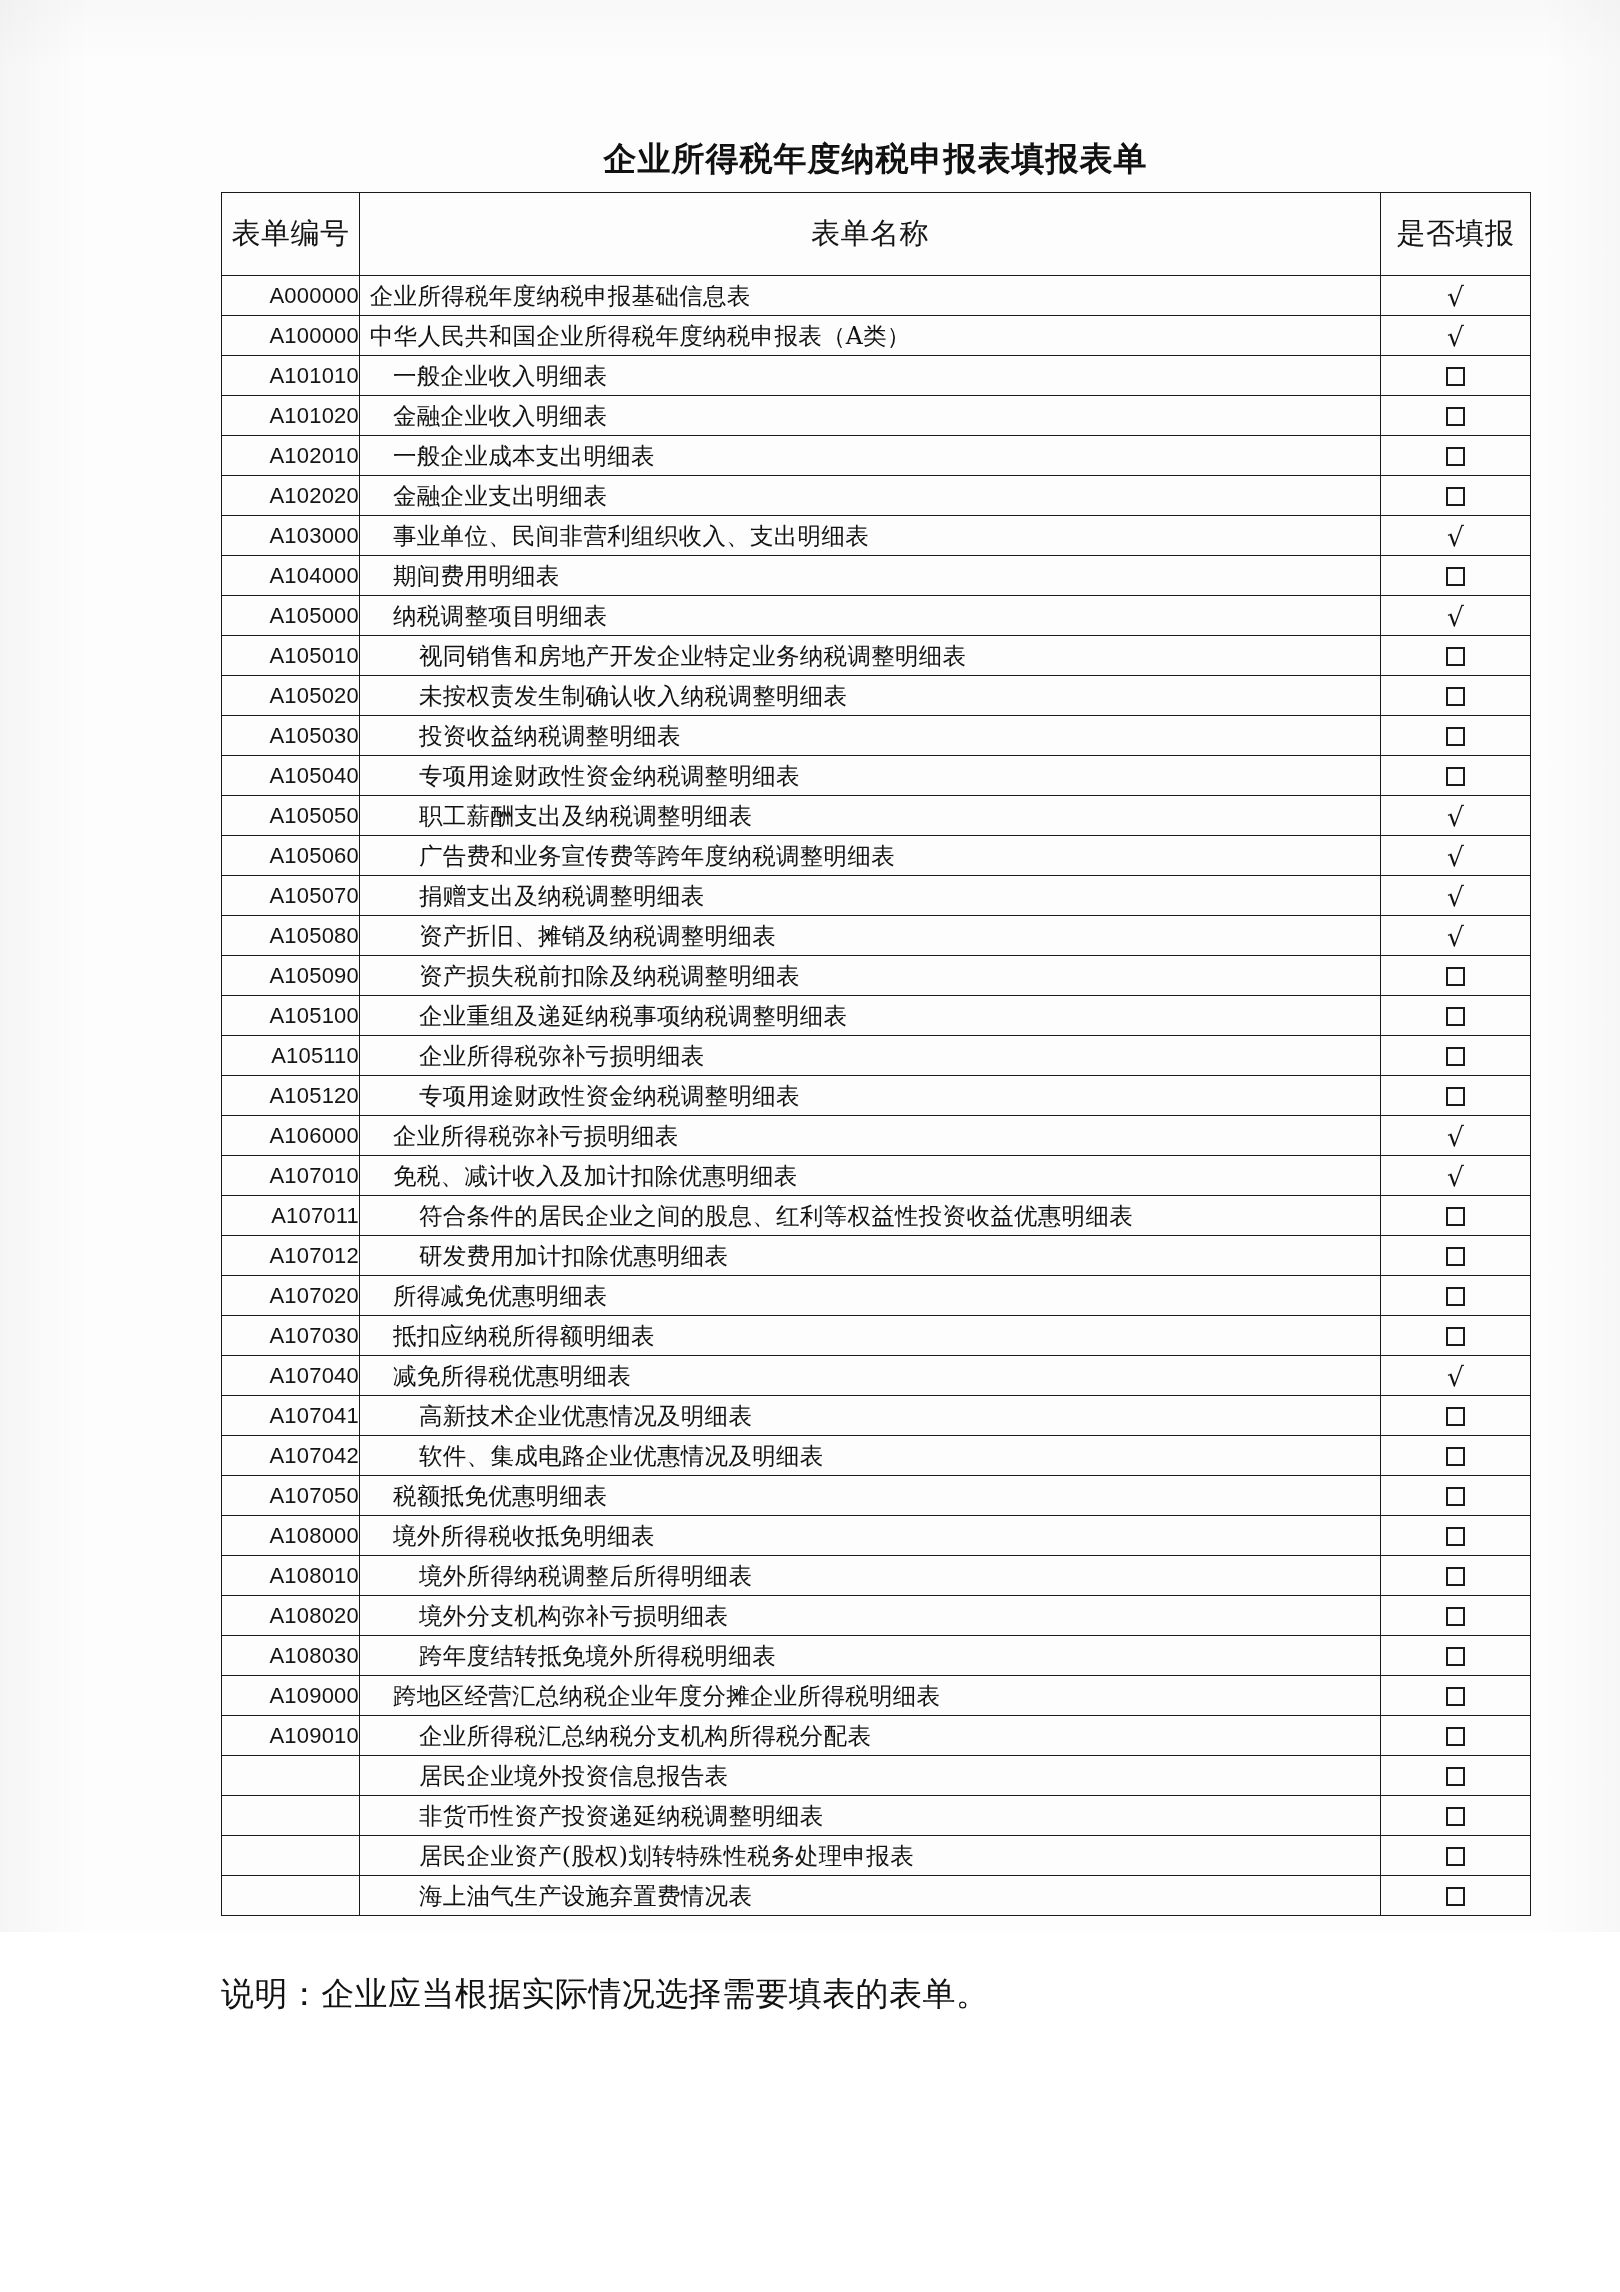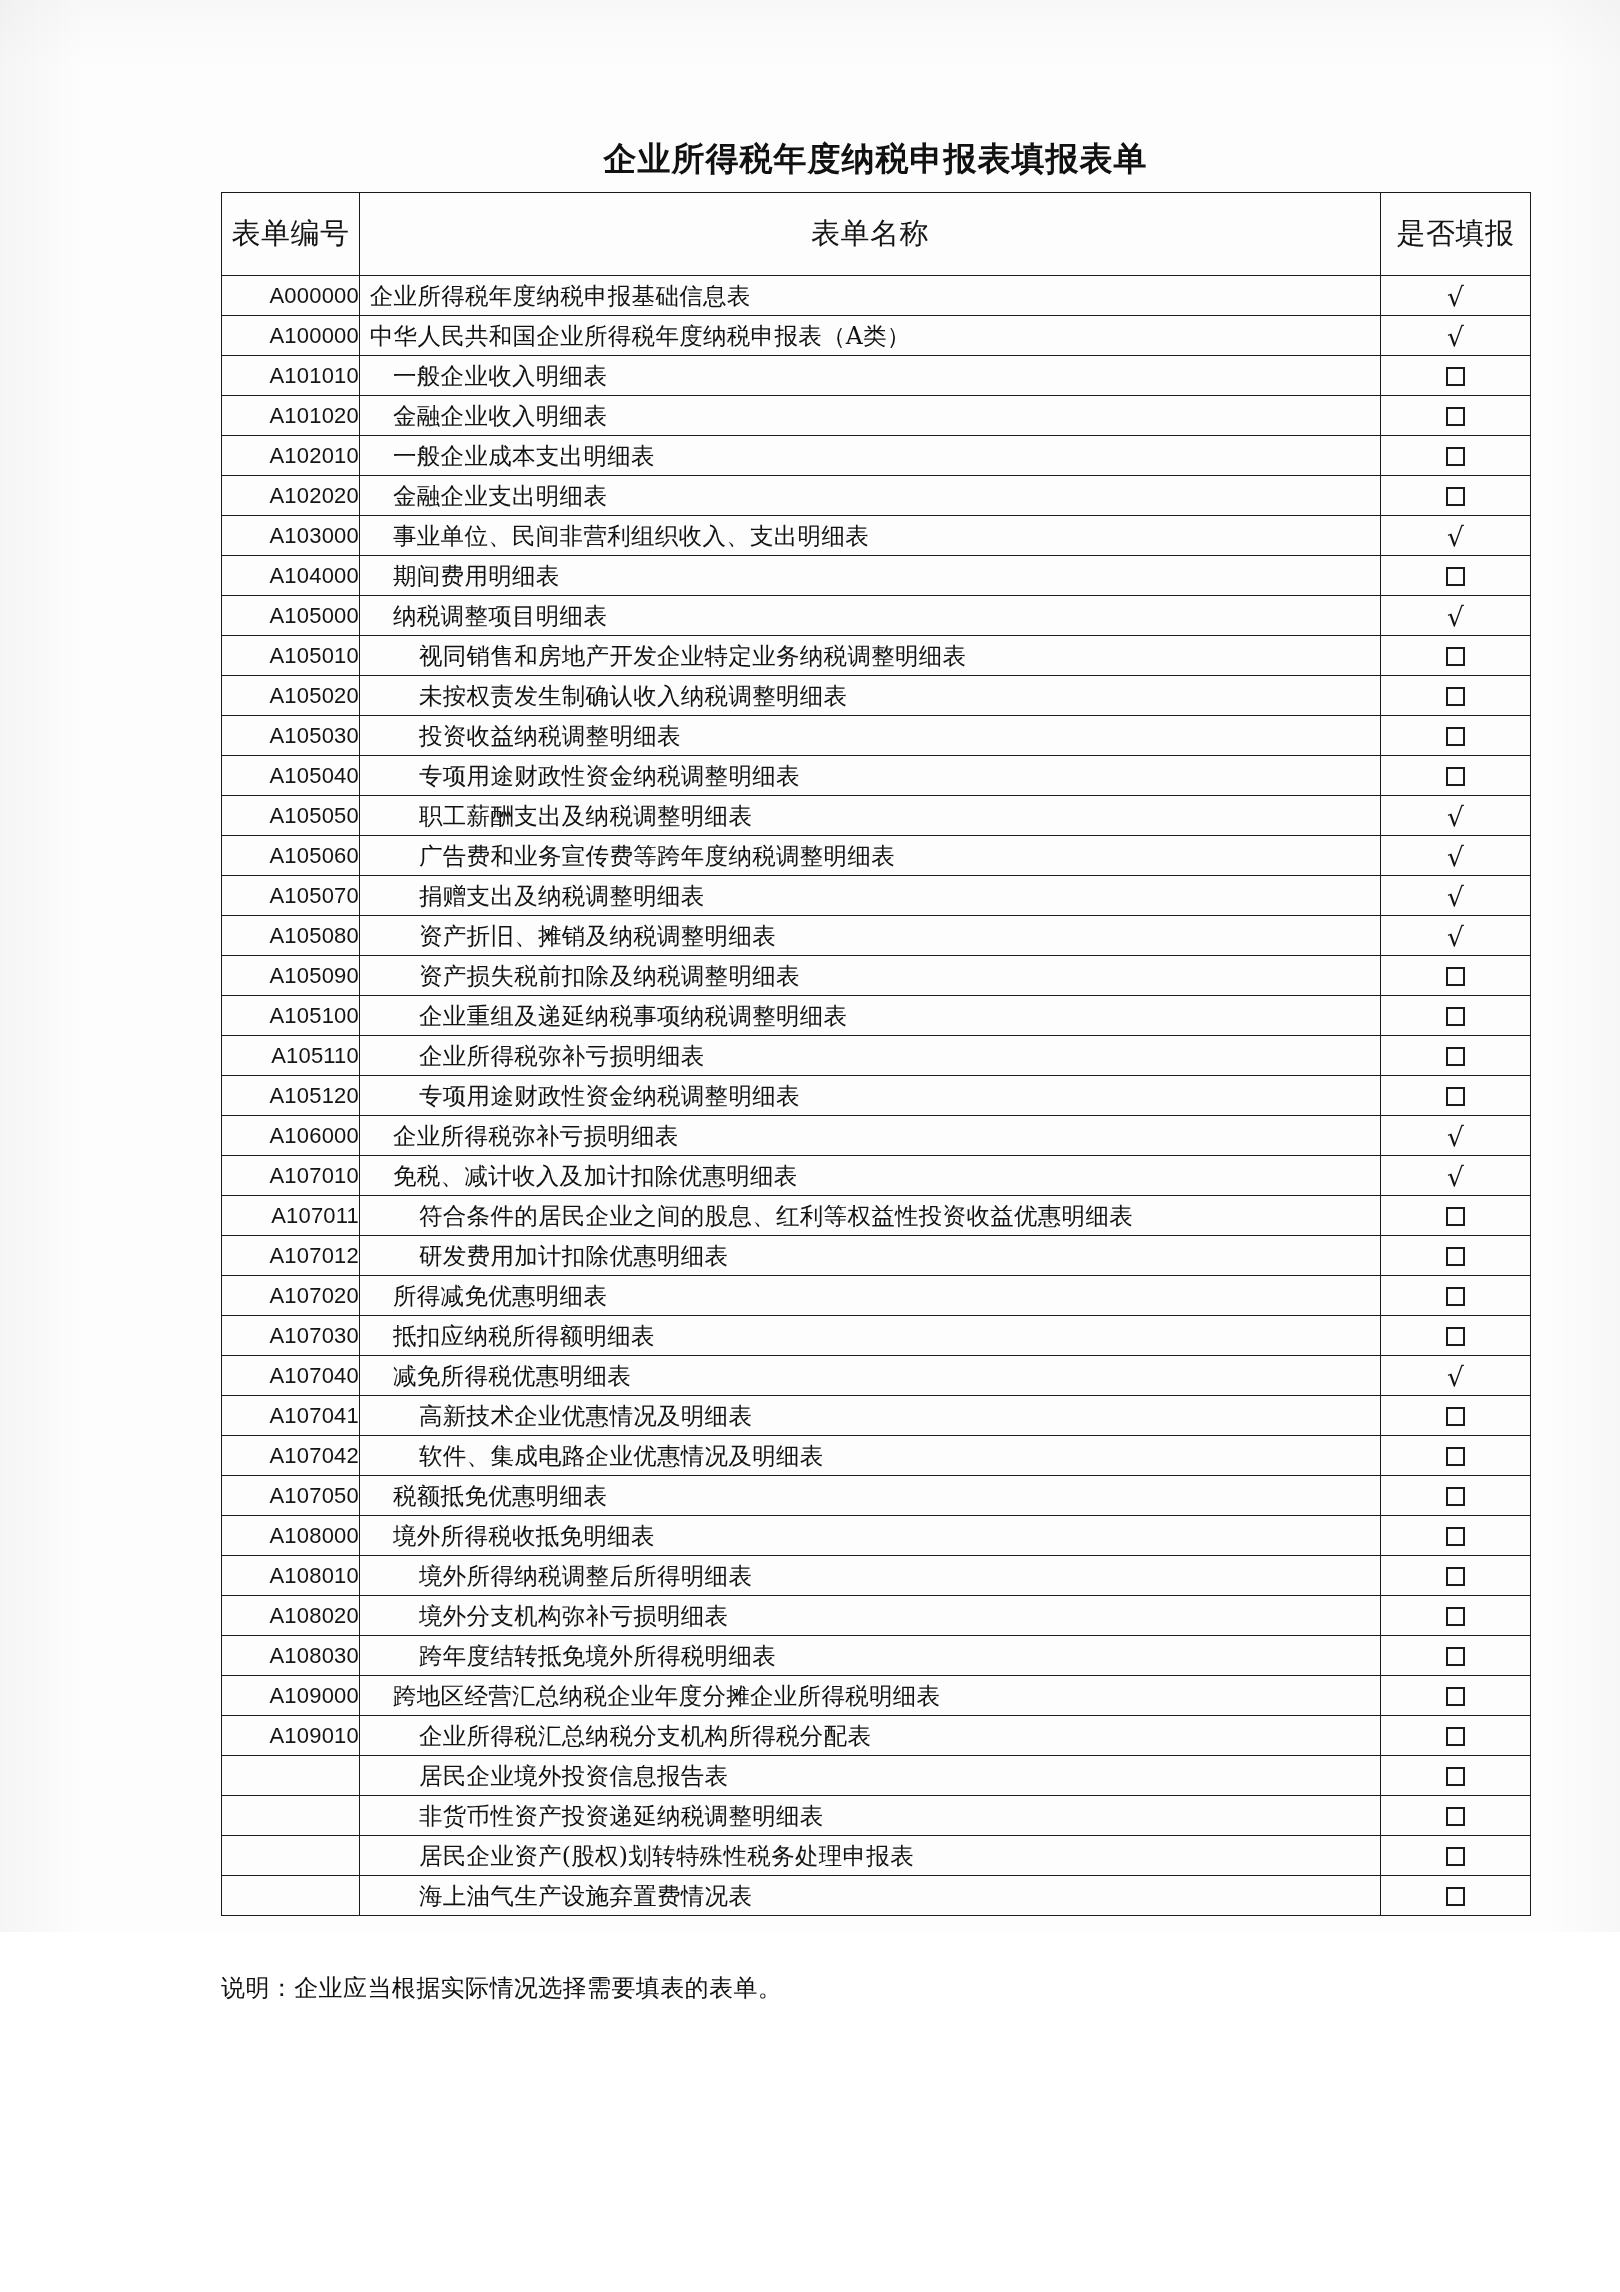--- a/index.html
+++ b/index.html
@@ -95,21 +95,21 @@
     display:inline-block;
     width:18.6px;height:18.6px;
     border:2px solid #1b1b1b;
     box-sizing:border-box;
     transform:translateY(2px);
   }
   .note{
     position:absolute;
     left:221px;
     top:0;
-    font-size:24px;
+    font-size:33px;
     letter-spacing:0.4px;
     color:#121212;
     white-space:nowrap;
   }
 </style>
 </head>
 <body>
 
 <div class="page">
   <div class="scan-tint"></div>

